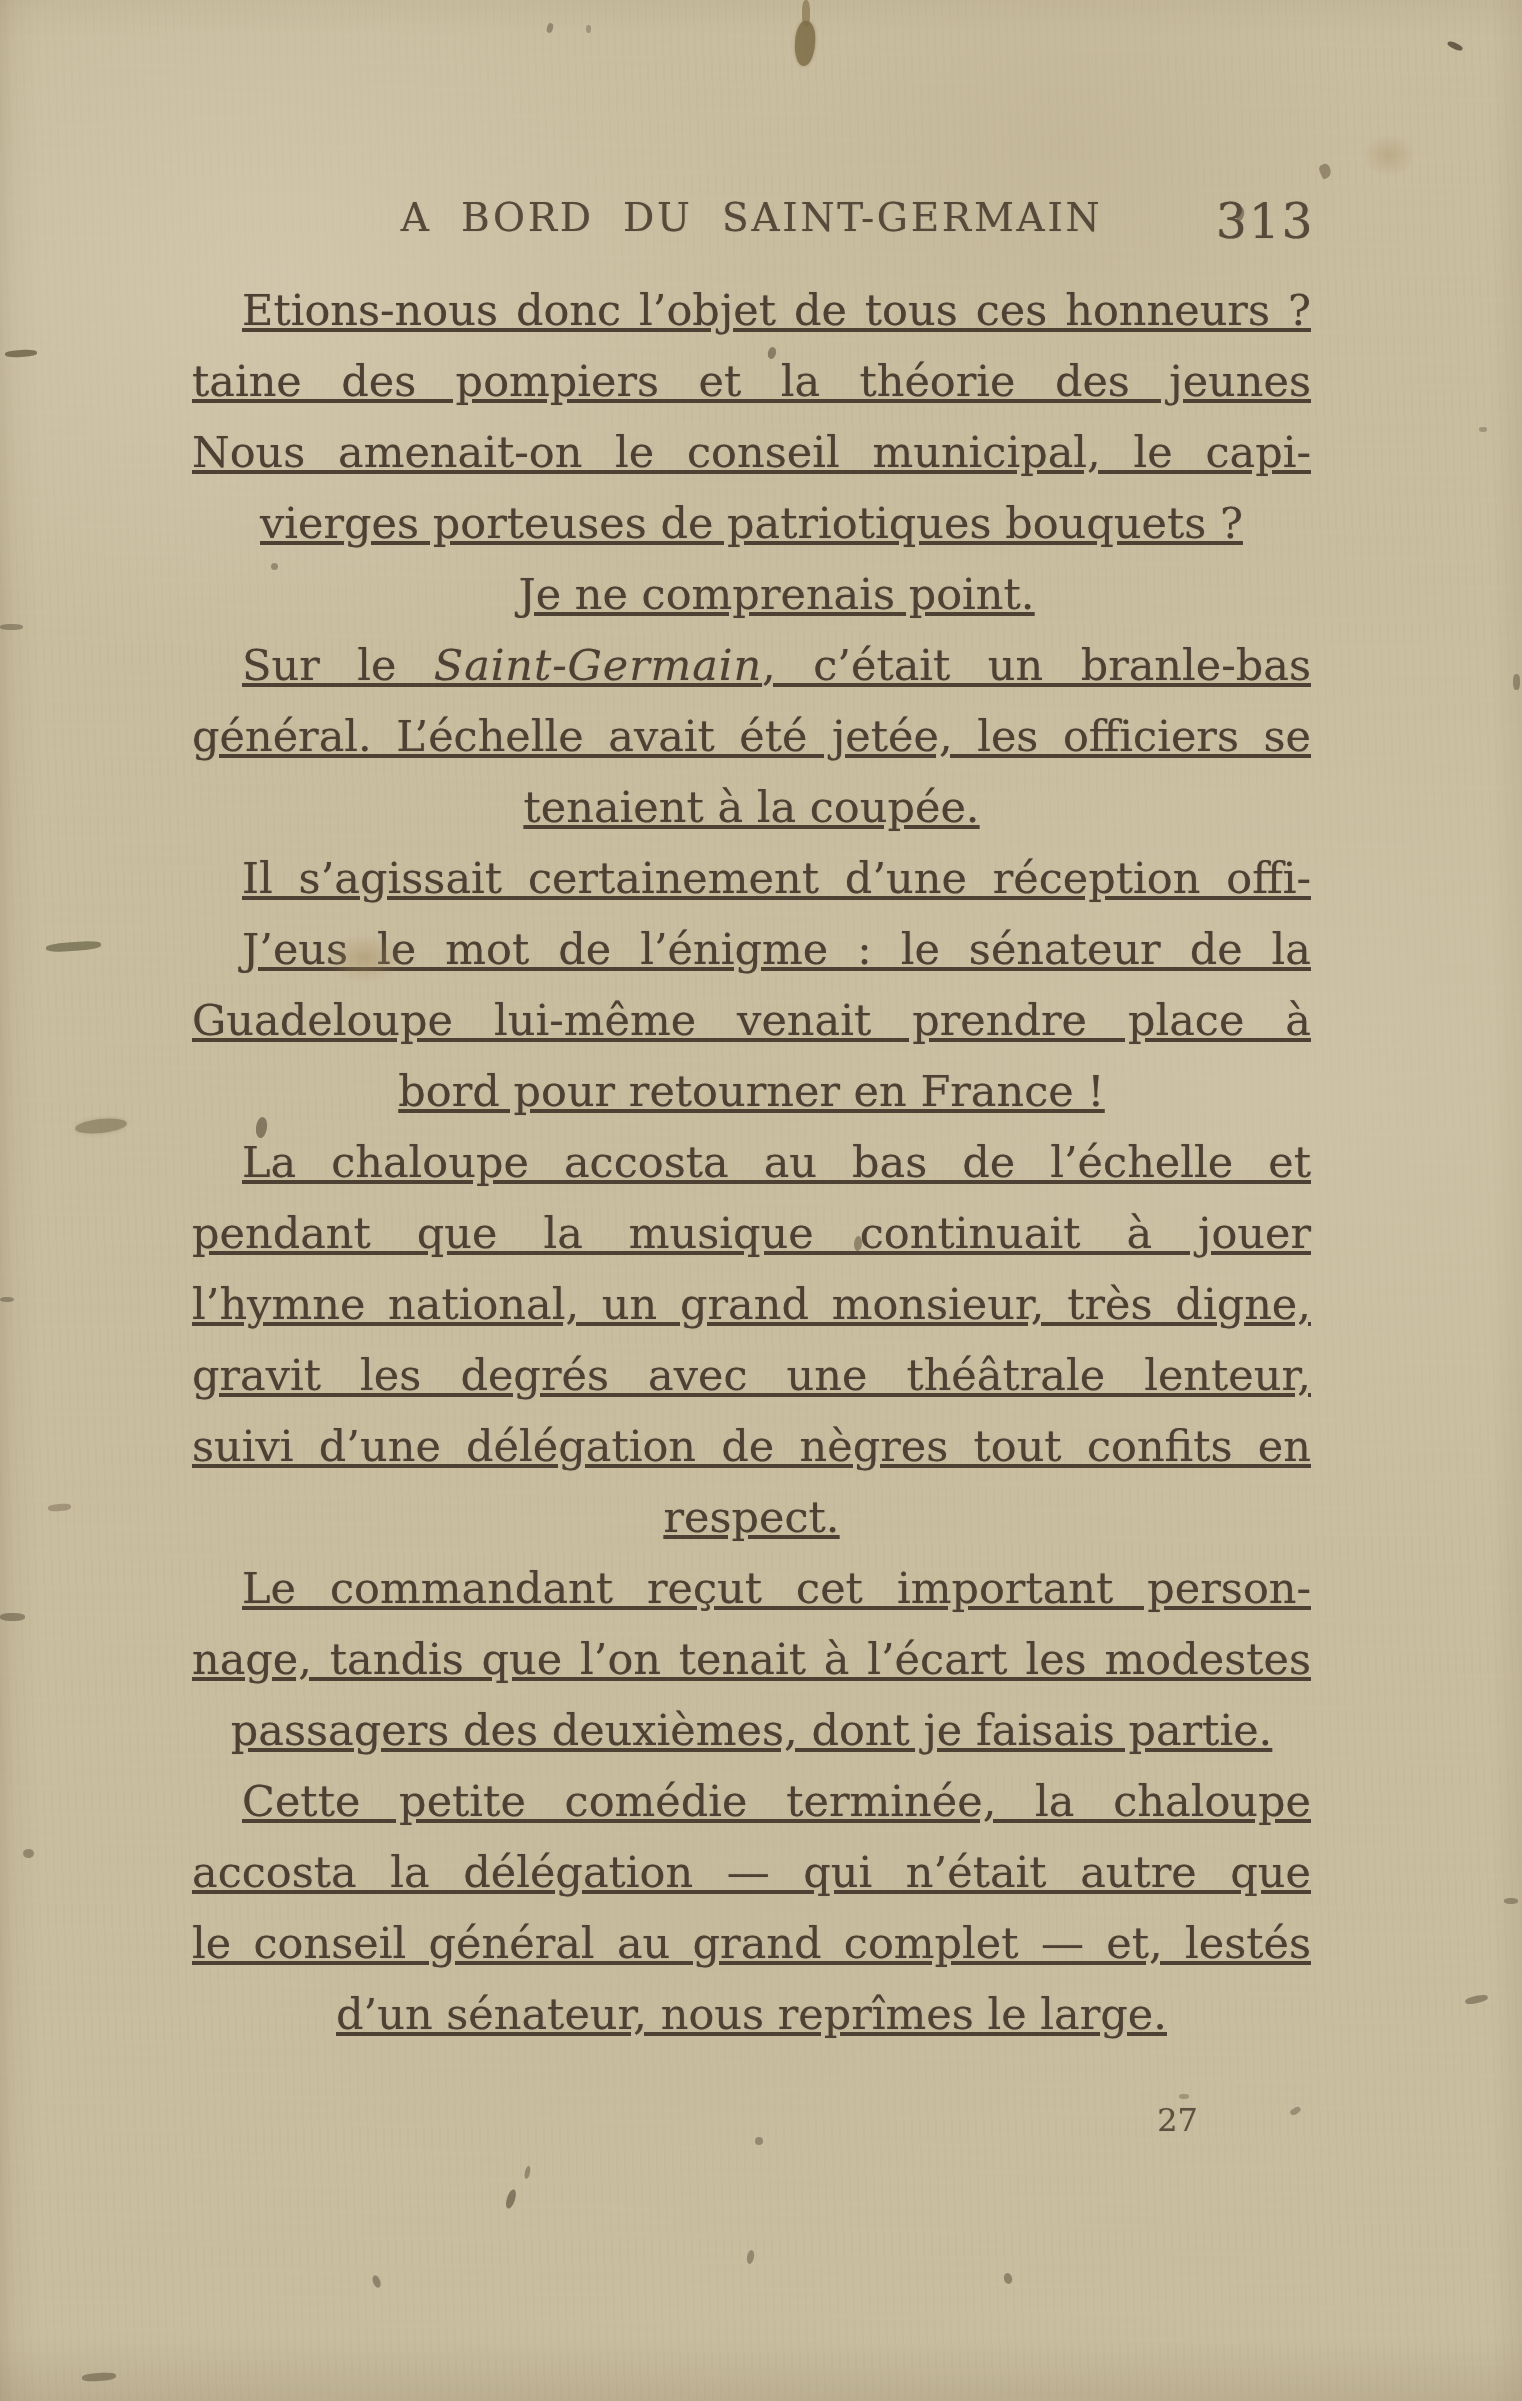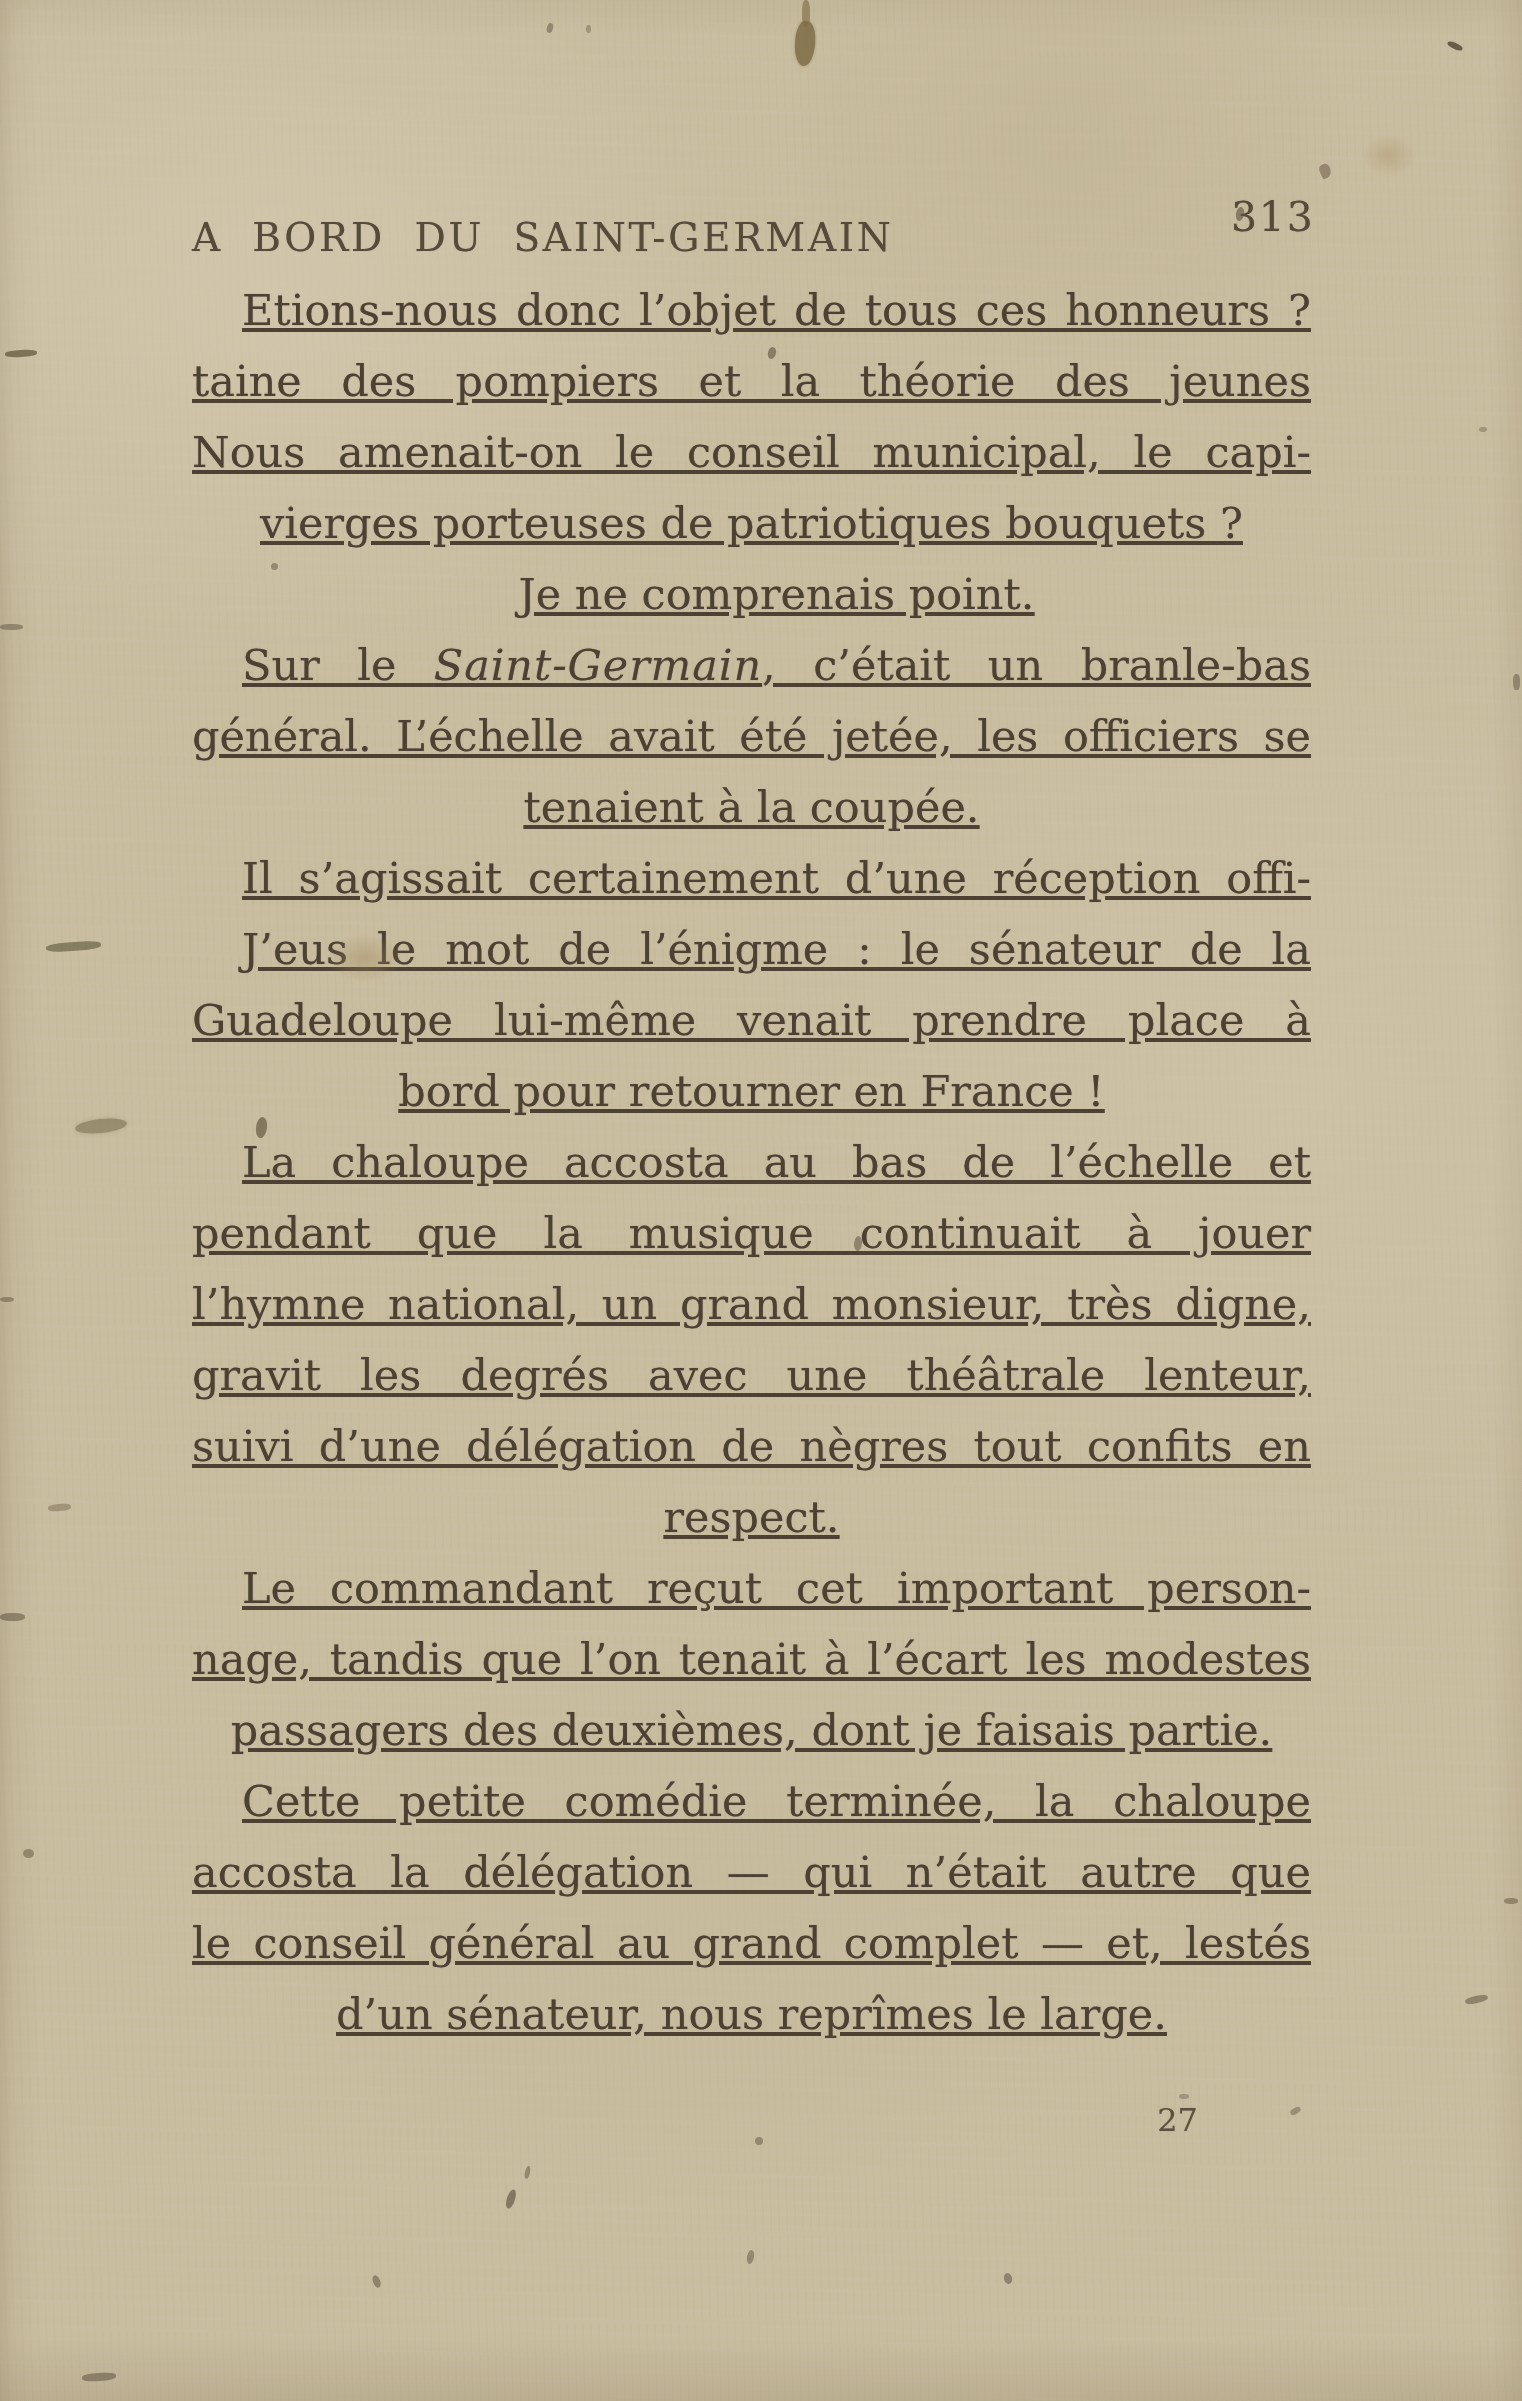--- a/index.html
+++ b/index.html
@@ -24,32 +24,31 @@
     font-family: "DejaVu Serif", serif;
   }
 
   
   .running-head {
     position: absolute;
     top: 195px; left: 192px; width: 1119px; height: 54px;
   }
   .head-title {
     width: 100%;
-    text-align: left;
+    text-align: center;
     font-size: 39px;
     letter-spacing: 2.7px;
     word-spacing: 14.3px;
     color: #564a3a;
     text-shadow: 0 0 0.9px rgba(86,74,58,0.55);
-    margin-top: 20px;
   }
   .head-pagenum {
     position: absolute;
     right: -3.6px; top: -1.8px;
-    font-size: 41px;
+    font-size: 49px;
     letter-spacing: 1.8px;
     color: #564a3a;
     text-shadow: 0 0 0.9px rgba(86,74,58,0.5);
   }
 
   
   .text-block {
     position: absolute;
     top: 275px; left: 192px; width: 1119px;
     font-size: 43px;

